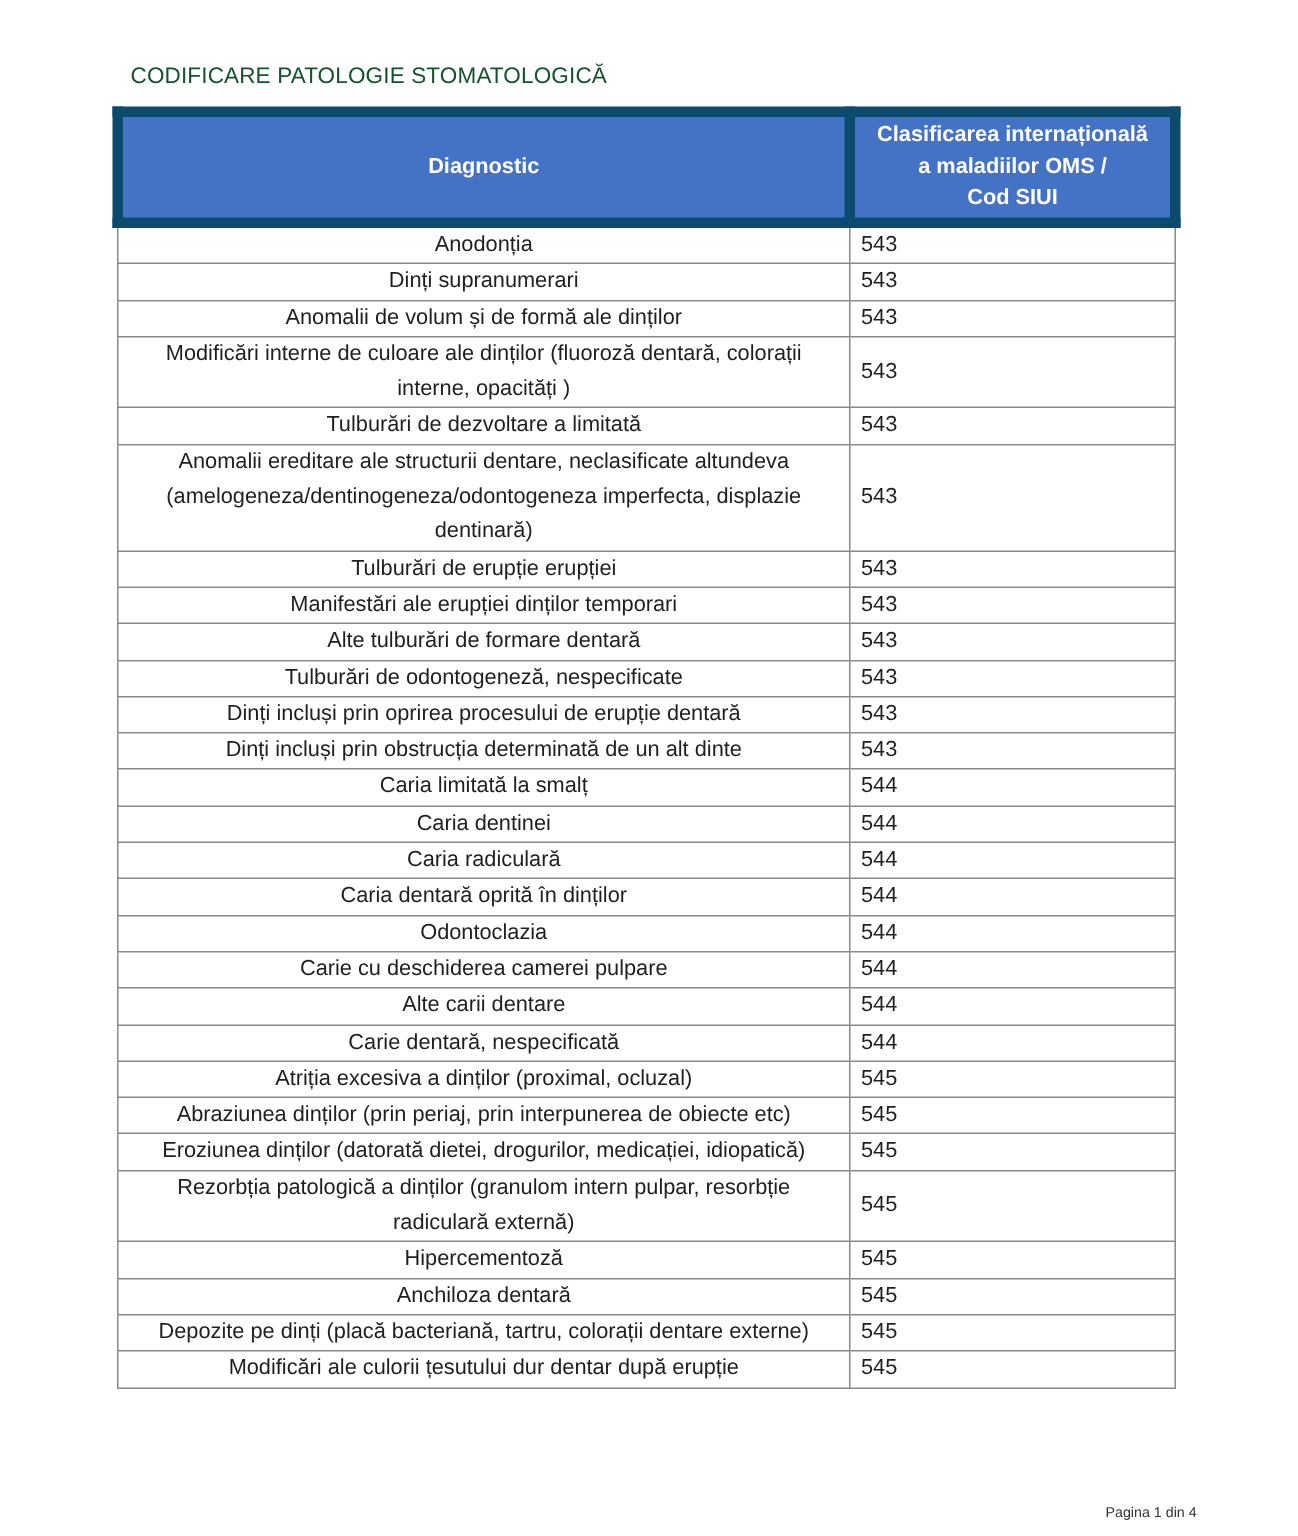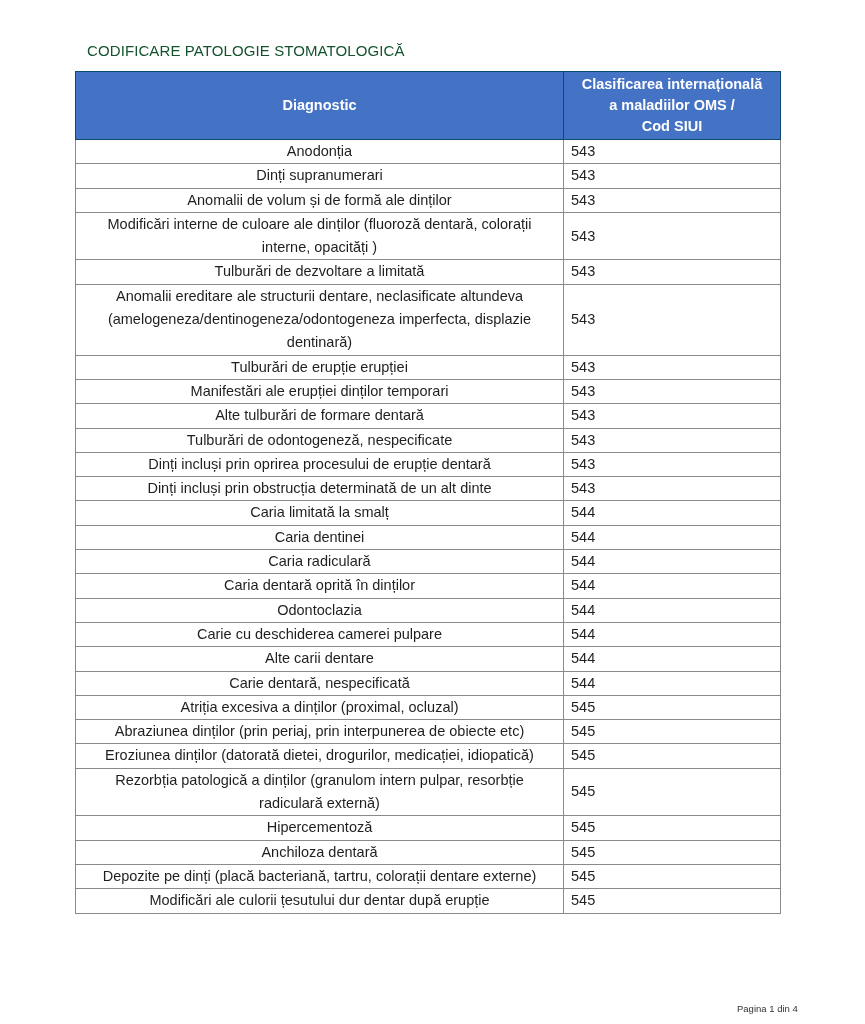--- a/index.html
+++ b/index.html
@@ -14,21 +14,21 @@
     table.codes {
       position: absolute; left: 75px; top: 71px;
       width: 705px; border-collapse: collapse; table-layout: fixed;
       font-size: 14.5px;
     }
     table.codes col.c1 { width: 488px; }
     table.codes col.c2 { width: 217px; }
     table.codes th {
       background: #4472c4; color: #ffffff; font-weight: bold;
       text-align: center; vertical-align: middle;
-      border: 1px solid #0c4a6e; padding: 2px 4px; line-height: 21px;
+      border: 7px solid #0c4a6e; padding: 2px 4px; line-height: 21px;
       height: 62px; font-size: 14.5px;
     }
     table.codes td {
       border: 1px solid #8a8a8a; padding: 0 7px; line-height: 23.3px;
       vertical-align: middle; color: #1f1f1f; text-align: center;
     }
     table.codes td.code { text-align: left; }
     .page-num {
       position: absolute; left: 737px; top: 1003px;
       font-size: 9.5px; color: #333;

